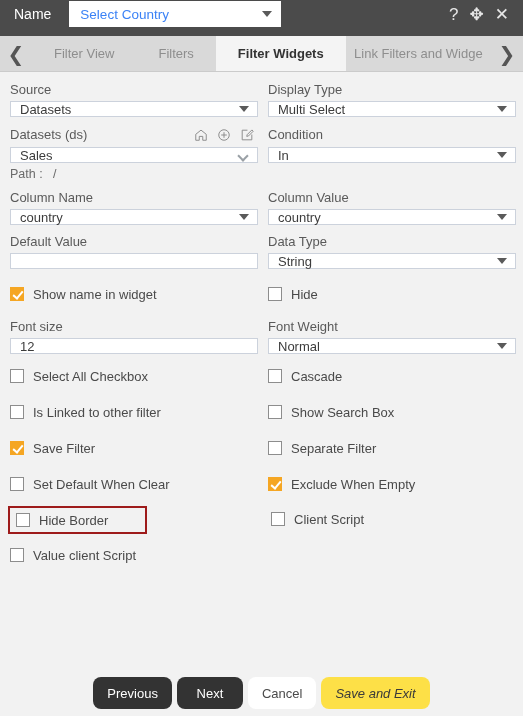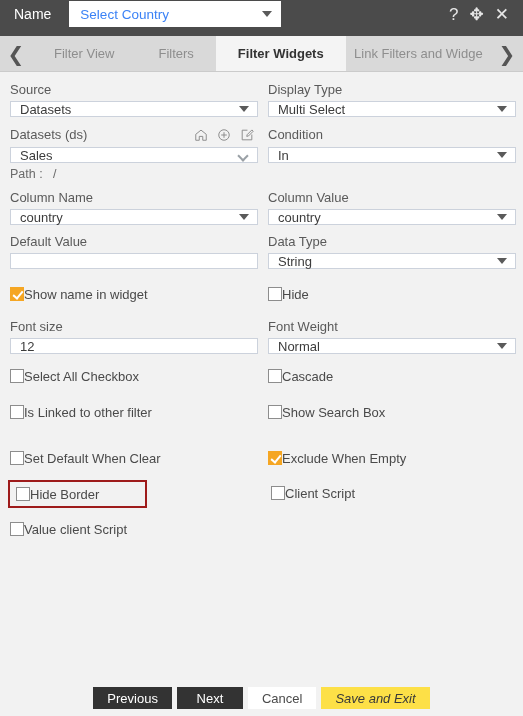--- a/index.html
+++ b/index.html
@@ -214,20 +214,21 @@
     display: flex;
     gap: 10px;
     align-items: flex-start;
   }
   .cb-cell {
     width: 248px;
     flex: none;
     display: flex;
     align-items: center;
     height: 26px;
+    gap: 9px;
     cursor: pointer;
     box-sizing: border-box;
   }
   .cb-cell.highlight {
     border: 2px solid #9e1b1b;
     padding: 0 6px;
     margin-left: -2px;
     width: 139px;
     height: 28px;
   }
@@ -262,30 +263,31 @@
   .footer {
     position: absolute;
     left: 0;
     right: 0;
     bottom: 7px;
     display: flex;
     justify-content: center;
     gap: 5px;
   }
   .btn {
-    height: 22px;
+    height: 32px;
     min-width: 66px;
     display: flex;
     align-items: center;
     justify-content: center;
     font-size: 13px;
     padding: 0 14px;
     box-sizing: border-box;
     cursor: pointer;
     white-space: nowrap;
+    border-radius: 8px;
   }
   .btn.dark {
     background: #333333;
     color: #ffffff;
   }
   .btn.light {
     background: #ffffff;
     color: #4a4a4a;
   }
   .btn.accent {
@@ -477,20 +479,30 @@
       <span class="cb-label">Is Linked to other filter</span>
     </div>
     <div class="cb-cell">
       <span class="box"></span>
       <span class="cb-label">Show Search Box</span>
     </div>
   </div>
 
   <div style="height:10px"></div>
 
+  <div class="cb-row">
+    <div class="cb-cell">
+      <span class="box checked"></span>
+      <span class="cb-label">Save Filter</span>
+    </div>
+    <div class="cb-cell">
+      <span class="box"></span>
+      <span class="cb-label">Separate Filter</span>
+    </div>
+  </div>
 
   <div style="height:10px"></div>
 
   <div class="cb-row">
     <div class="cb-cell">
       <span class="box"></span>
       <span class="cb-label">Set Default When Clear</span>
     </div>
     <div class="cb-cell">
       <span class="box checked"></span>

